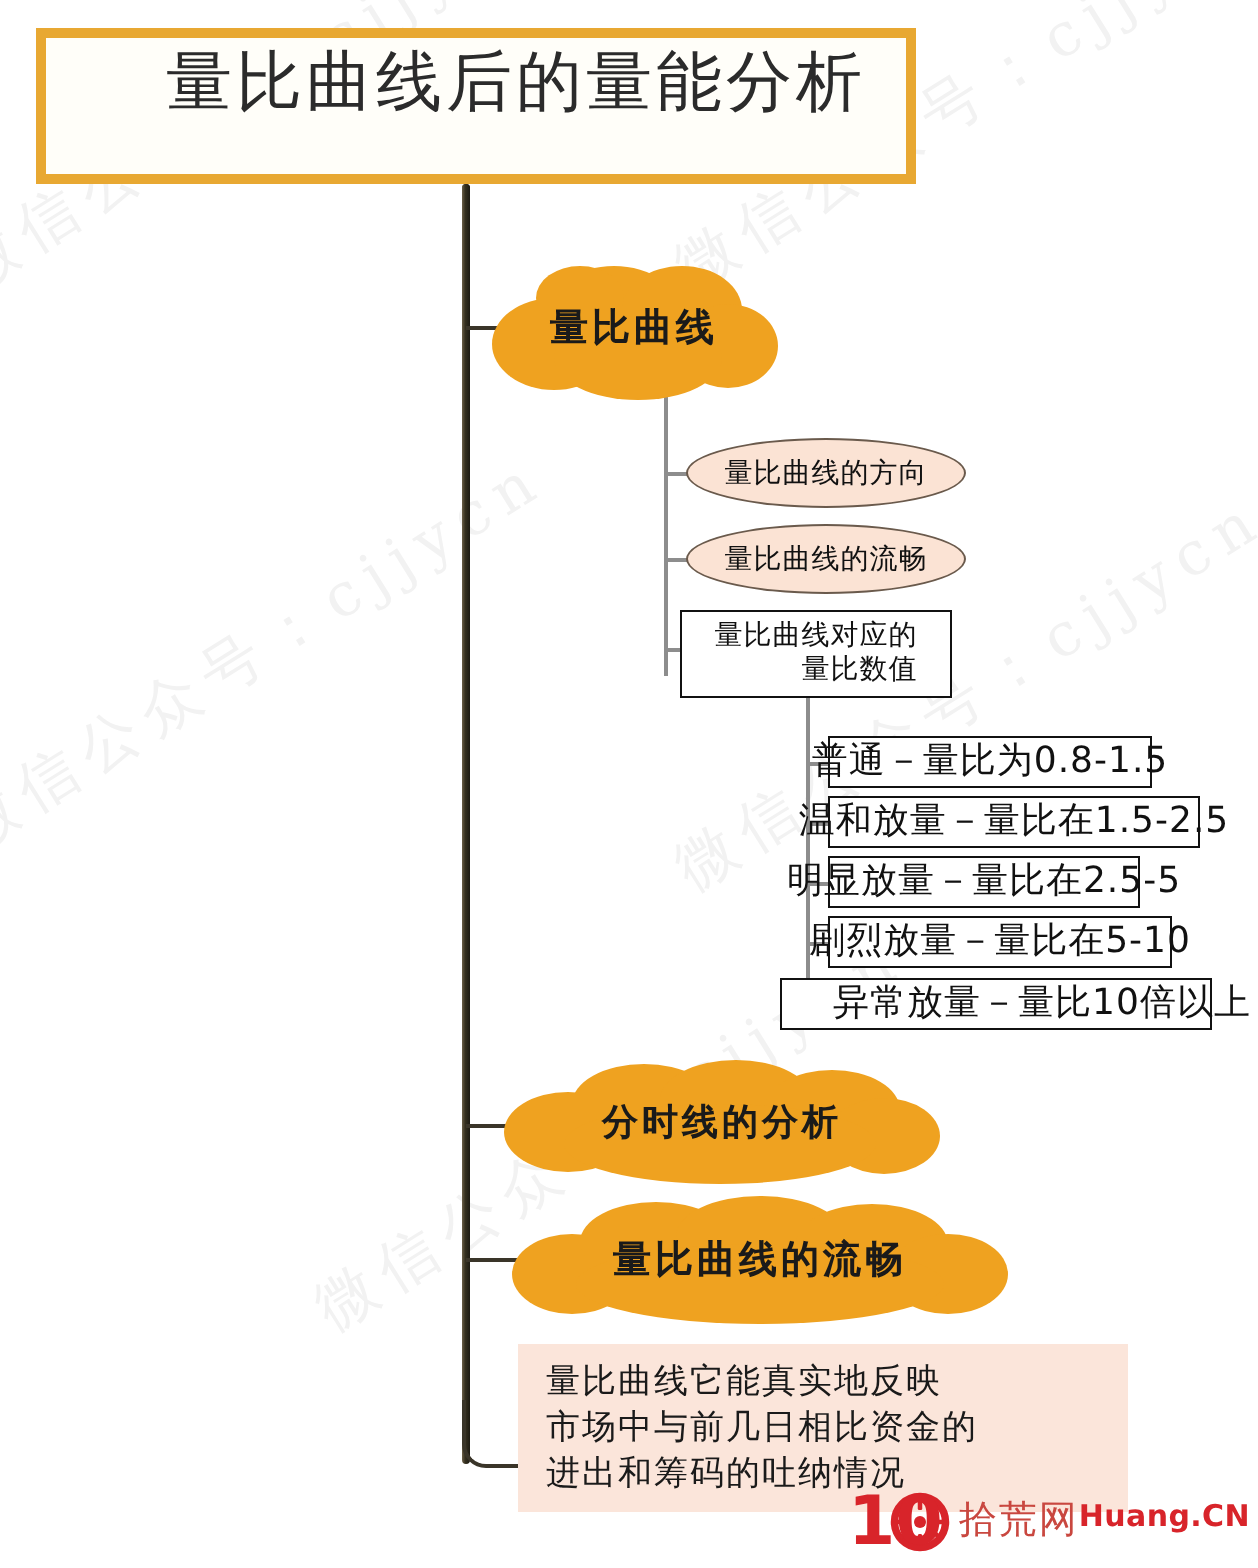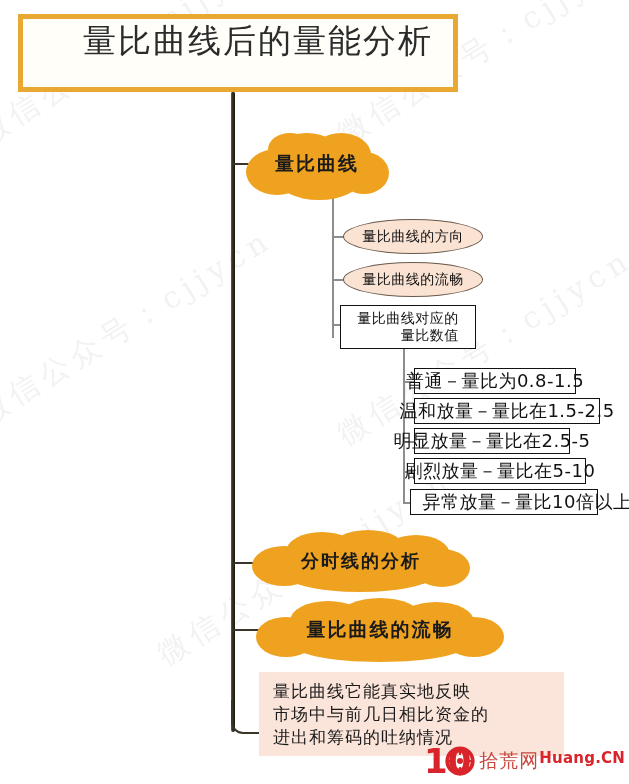--- a/index.html
+++ b/index.html
@@ -295,21 +295,21 @@
   </div>
   <div class="rect value" style="left:414px; top:398px; width:186px; height:26px;">
     <span>温和放量－量比在1.5-2.5</span>
   </div>
   <div class="rect value" style="left:414px; top:428px; width:156px; height:26px;">
     <span>明显放量－量比在2.5-5</span>
   </div>
   <div class="rect value" style="left:414px; top:458px; width:172px; height:26px;">
     <span>剧烈放量－量比在5-10</span>
   </div>
-  <div class="rect value" style="left:410px; top:489px; width:188px; height:26px;padding-left:46px;">
+  <div class="rect value" style="left:390px; top:489px; width:216px; height:26px;padding-left:46px;">
     <span>异常放量－量比10倍以上</span>
   </div>
 
   <div class="cloud" style="left:250px; top:528px; width:222px; height:66px;">
     <svg width="222" height="66" viewBox="0 0 222 66">
       <g fill="#efa220">
         <ellipse cx="34" cy="38" rx="32" ry="20"></ellipse>
         <ellipse cx="72" cy="24" rx="36" ry="20"></ellipse>
         <ellipse cx="118" cy="22" rx="38" ry="20"></ellipse>
         <ellipse cx="166" cy="27" rx="34" ry="20"></ellipse>

